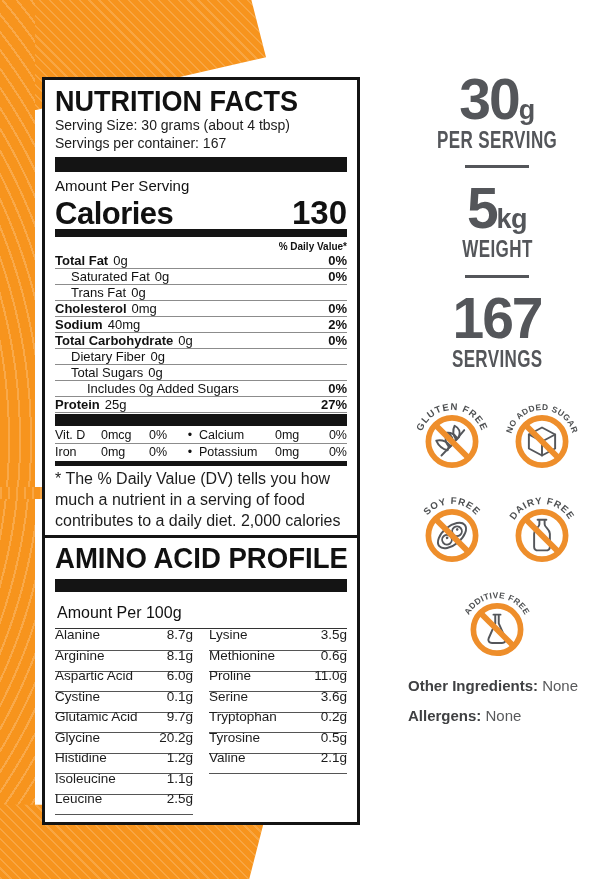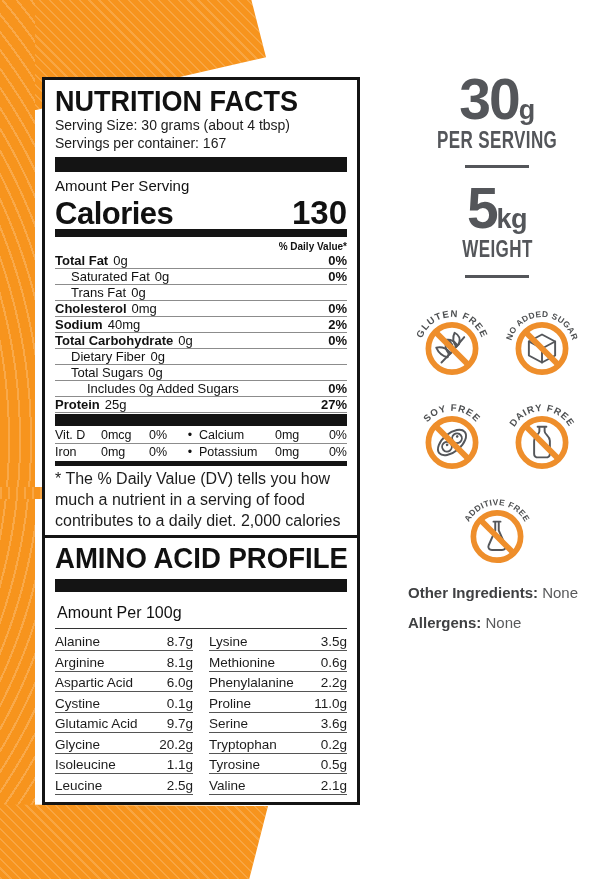--- a/index.html
+++ b/index.html
@@ -82,21 +82,21 @@
     transform:scaleX(.95);transform-origin:left center;
   }
   .bar-aa{height:13px;margin-top:4px;}
   .aa-sub{font-size:16px;margin:12px 0 6px 2px;}
   .aa-subline{border-bottom:1.5px solid #333;margin-bottom:2px;}
   .aa-cols{display:flex;gap:16px;}
   .aa-col{flex:1;}
   .arow{
     display:flex;justify-content:space-between;align-items:flex-end;
     font-size:13.5px;height:20.5px;border-bottom:1px solid #555;
-    padding-bottom:1px;box-sizing:border-box;color:#1c1c1c;
+    padding-bottom:8px;box-sizing:border-box;color:#1c1c1c;
   }
   
   .right{position:absolute;left:408px;top:72px;width:178px;z-index:2;
     text-align:center;color:#54565A;}
   .stat-num{line-height:.95;white-space:nowrap;}
   .stat-num .num{font-size:57px;font-weight:bold;letter-spacing:-2px;}
   .stat-num .unit{font-size:27px;font-weight:bold;letter-spacing:-.5px;}
   .stat-label{
     font-size:23px;font-weight:bold;letter-spacing:.5px;line-height:1.05;
     transform:scaleX(.74);transform-origin:center;display:inline-block;
@@ -240,40 +240,40 @@
         </div>
       <div class="arow">
           <span>Glutamic Acid</span>
           <span>9.7g</span>
         </div>
       <div class="arow">
           <span>Glycine</span>
           <span>20.2g</span>
         </div>
       <div class="arow">
+          <span>Histidine</span>
+          <span>1.2g</span>
+        </div>
+      <div class="arow">
           <span>Isoleucine</span>
           <span>1.1g</span>
         </div>
       <div class="arow">
           <span>Leucine</span>
           <span>2.5g</span>
         </div>
     </div>
     <div class="aa-col">
       <div class="arow">
           <span>Lysine</span>
           <span>3.5g</span>
         </div>
       <div class="arow">
           <span>Methionine</span>
           <span>0.6g</span>
-        </div>
-      <div class="arow">
-          <span>Phenylalanine</span>
-          <span>2.2g</span>
         </div>
       <div class="arow">
           <span>Proline</span>
           <span>11.0g</span>
         </div>
       <div class="arow">
           <span>Serine</span>
           <span>3.6g</span>
         </div>
       <div class="arow">
@@ -300,20 +300,26 @@
     <span class="stat-label">PER SERVING</span>
   </div>
   <div class="stat-divider"></div>
   <div class="stat">
     <div class="stat-num">
       <span class="num">5</span><span class="unit">kg</span>
     </div>
     <span class="stat-label">WEIGHT</span>
   </div>
   <div class="stat-divider"></div>
+  <div class="stat">
+    <div class="stat-num">
+      <span class="num">167</span><span class="unit"></span>
+    </div>
+    <span class="stat-label">SERVINGS</span>
+  </div>
 
   <div class="badges">
 
     <div class="badge">
       <svg viewBox="0 0 96 96">
         <defs>
             <path id="arc0" d="M 12,60 A 36,36 0 0 1 84,60"></path>
           </defs>
         <text class="arc-text" text-anchor="middle"><textPath href="#arc0" startOffset="50%">GLUTEN FREE</textPath></text>
         <g class="bicon">

